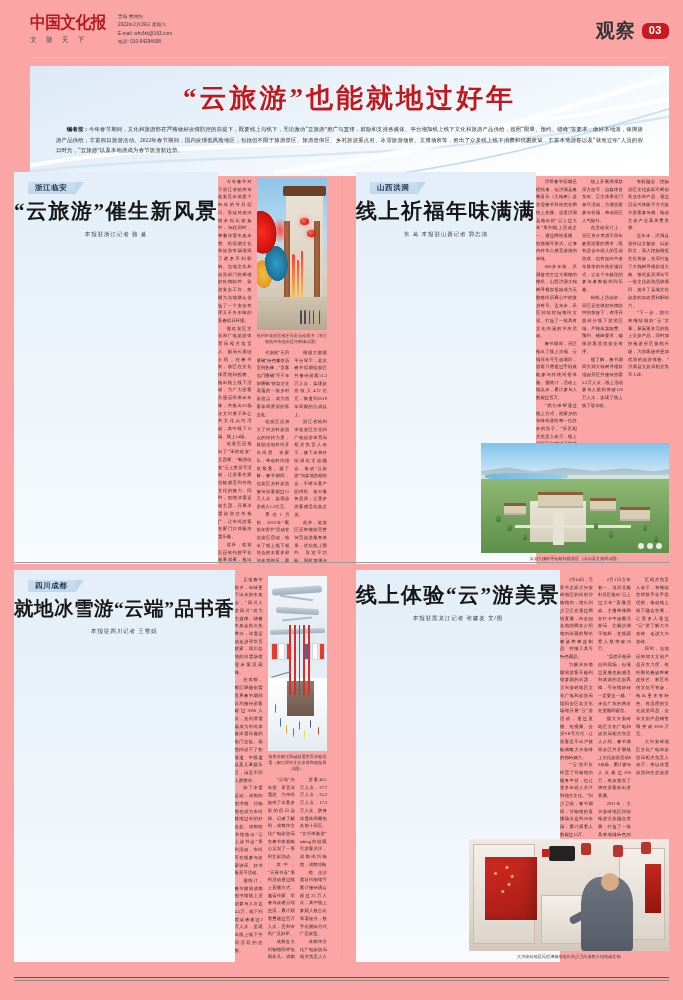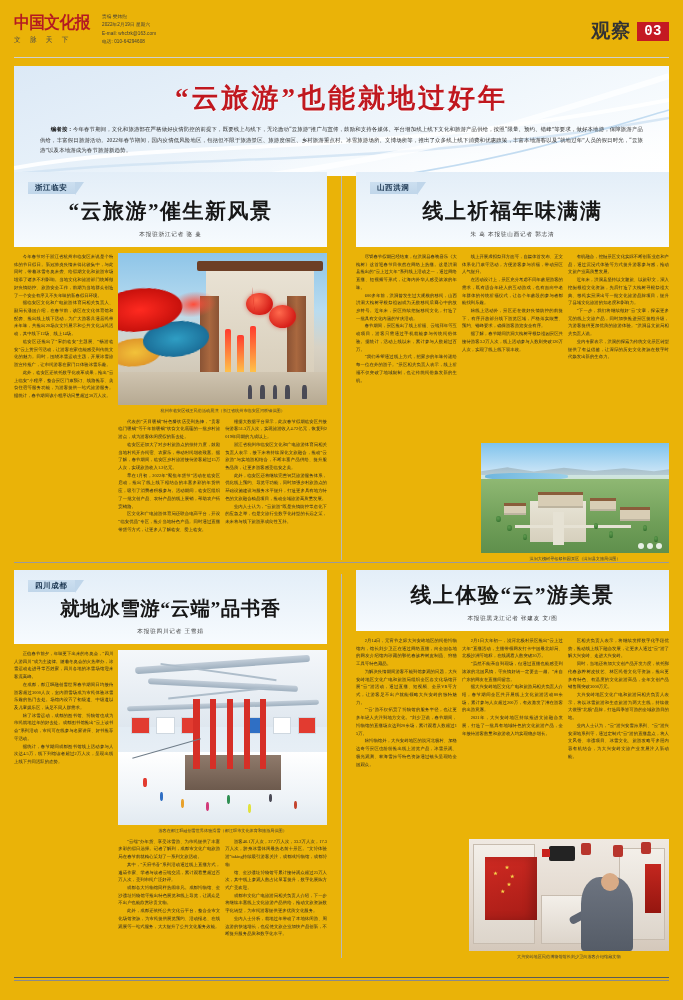--- a/index.html
+++ b/index.html
@@ -13,22 +13,23 @@
     font-family: "Liberation Serif", "DejaVu Serif", serif;
     color: #1a1a1a;
     overflow: hidden;
     position: relative;
   }
 
   .page {
     position: relative;
     width: 683px;
     height: 1000px;
-    background: #eab308;
+    background: #fca5a5;
     box-sizing: border-box;
+    padding-left: 16px;
   }
 
   
   .masthead {
     position: relative;
     height: 58px;
     padding: 12px 14px 0 14px;
     box-sizing: border-box;
     display: flex;
     align-items: flex-start;
@@ -78,26 +79,27 @@
   .section-name {
     font-size: 19px;
     font-weight: bold;
     color: #333;
     font-family: "Liberation Serif", "DejaVu Serif", serif;
     letter-spacing: 1px;
   }
   .page-num {
     background: #c41a22;
     color: #fff;
-    font-family: Liberation Mono, monospace;
-    font-size: 14px;
+    font-family: Liberation Sans, sans-serif;
+    font-size: 11px;
     font-weight: bold;
     padding: 2px 7px 3px 7px;
     line-height: 1;
     letter-spacing: 0.5px;
+    border-radius: 6px;
   }
   .masthead-rule {
     position: absolute;
     left: 14px; right: 14px; bottom: 0;
     border-bottom: 1px solid #cfcfcf;
   }
 
   
   .banner {
     position: relative;
@@ -150,21 +152,21 @@
     display: flex;
     gap: 14px;
     height: 392px;
   }
   .art-row.second { margin-top: 6px; }
   .article {
     flex: 1 1 0;
     min-width: 0;
     position: relative;
     display: flex;
-    flex-direction: column;
+    flex-direction: row;
   }
   .col-divider {
     width: 1px;
     background: #b9b9b9;
     flex: 0 0 1px;
     margin: 4px 0;
   }
 
   
   .art-head {

